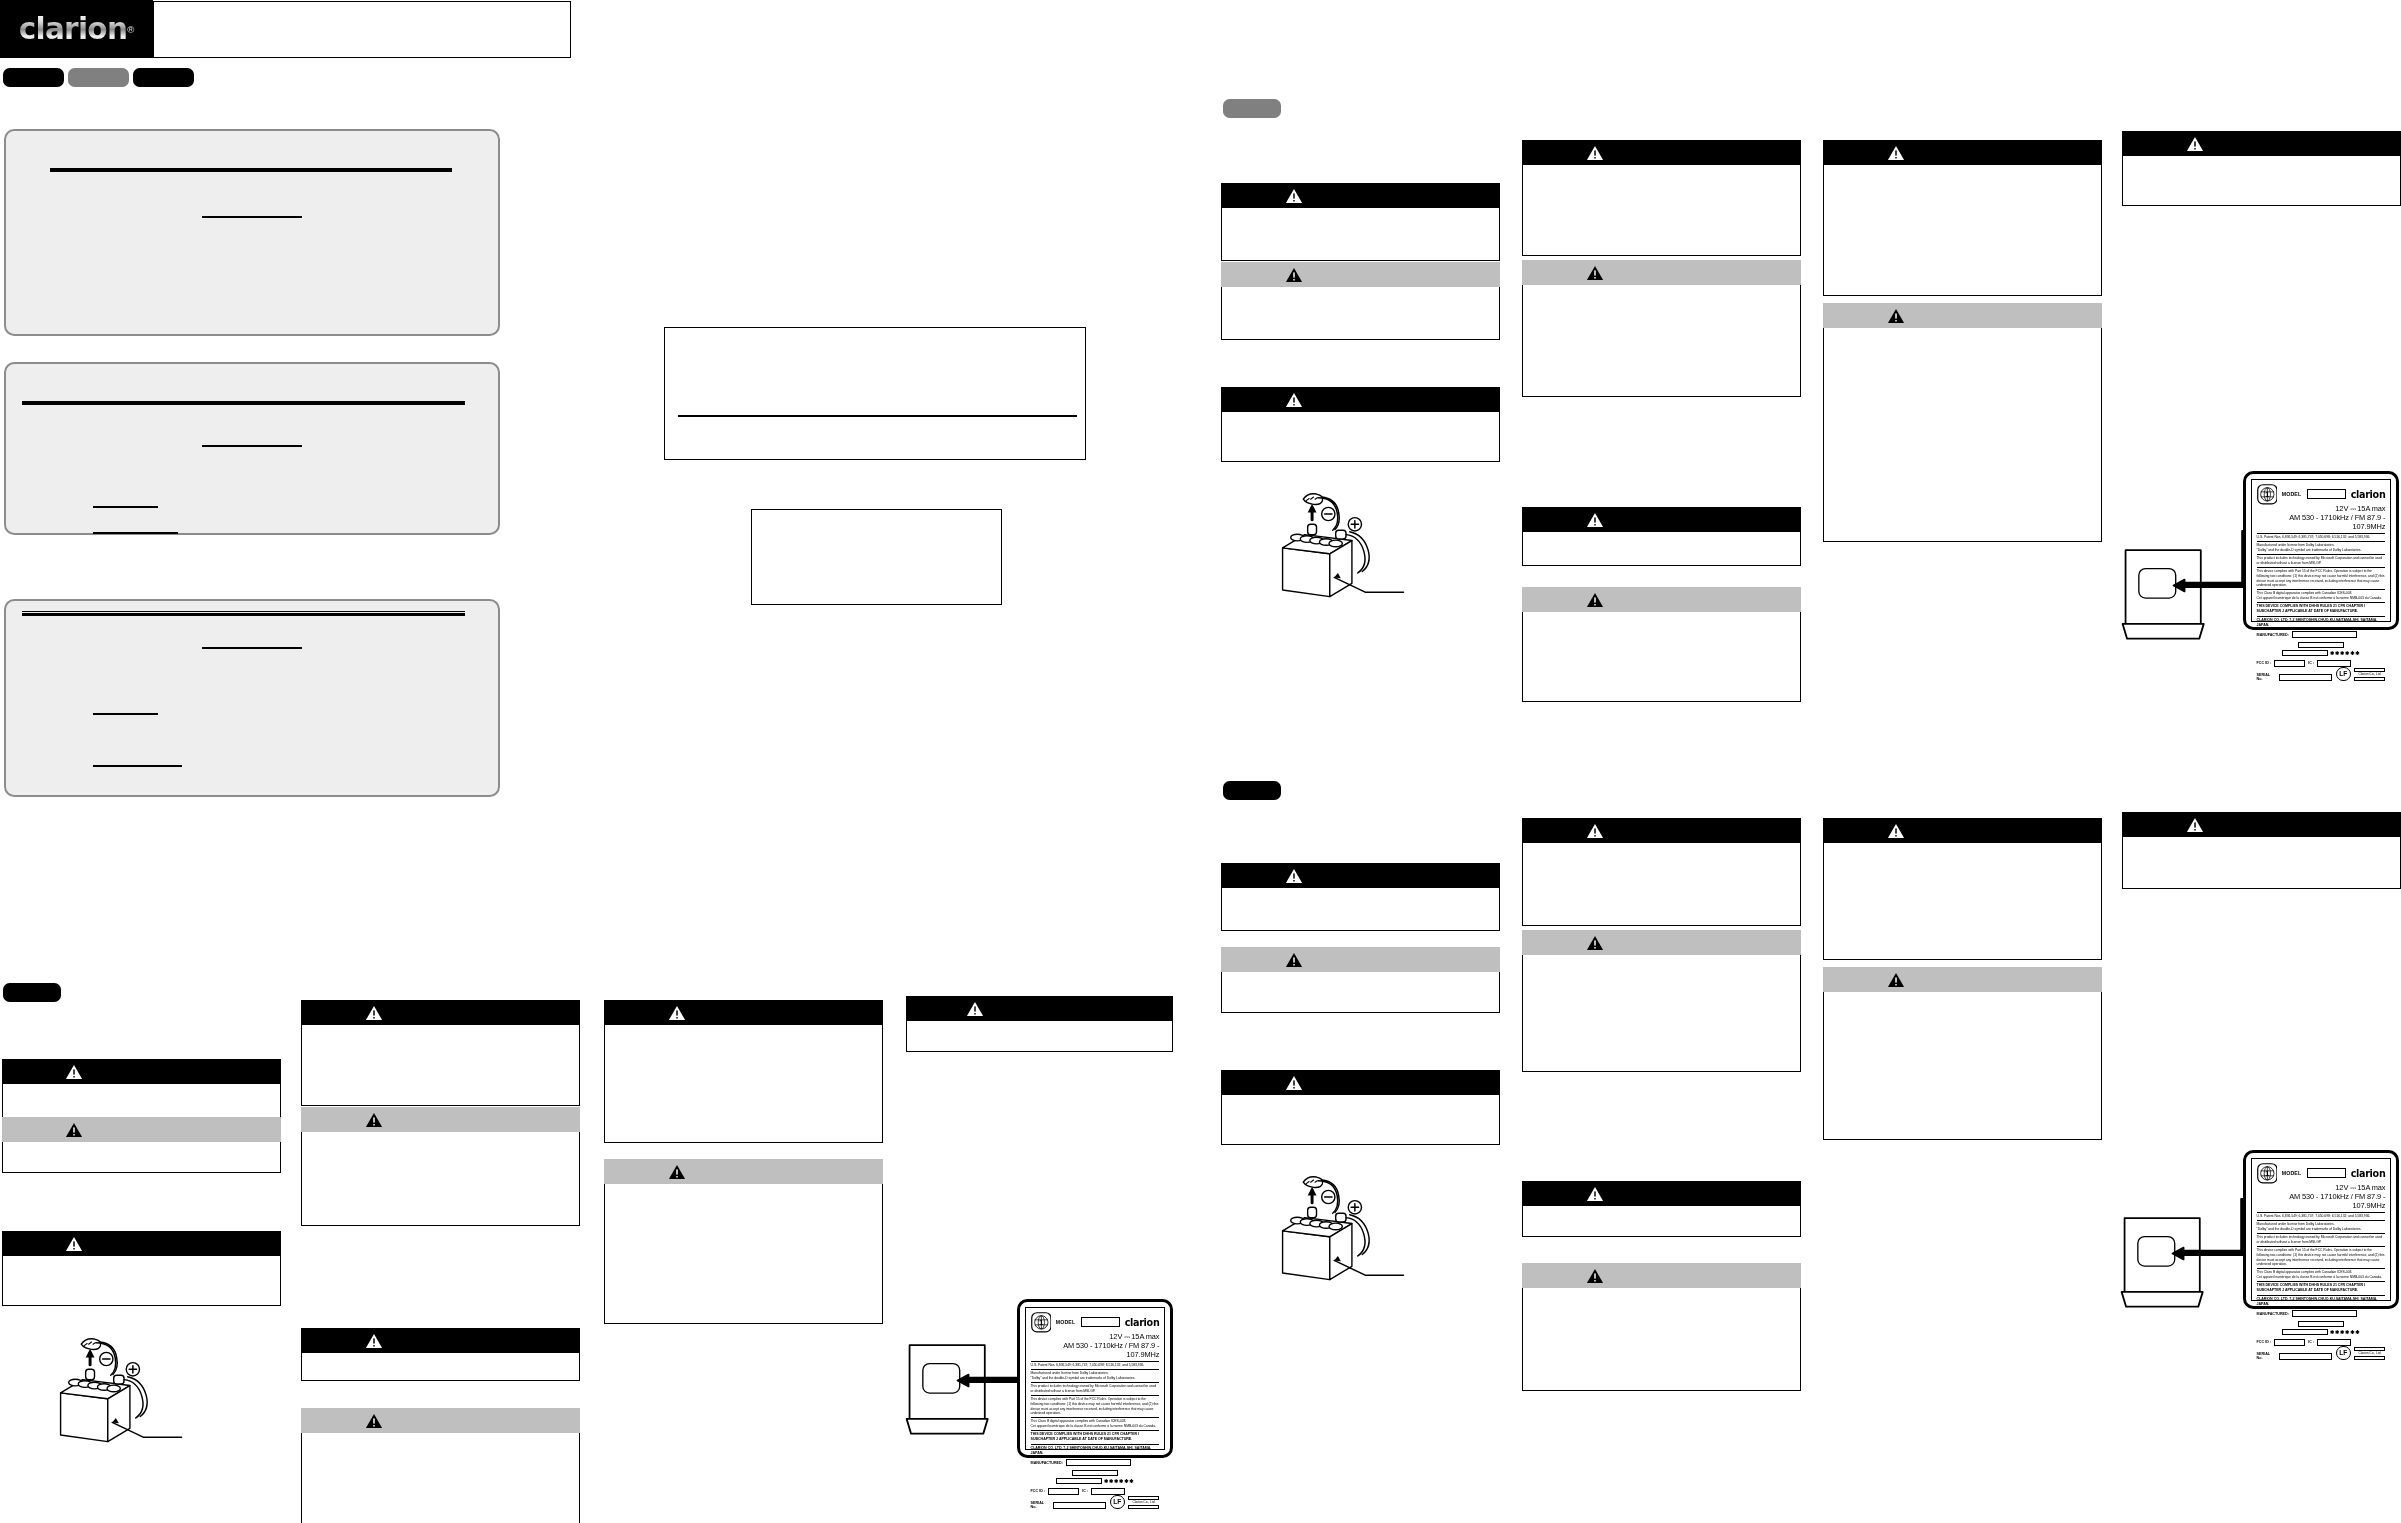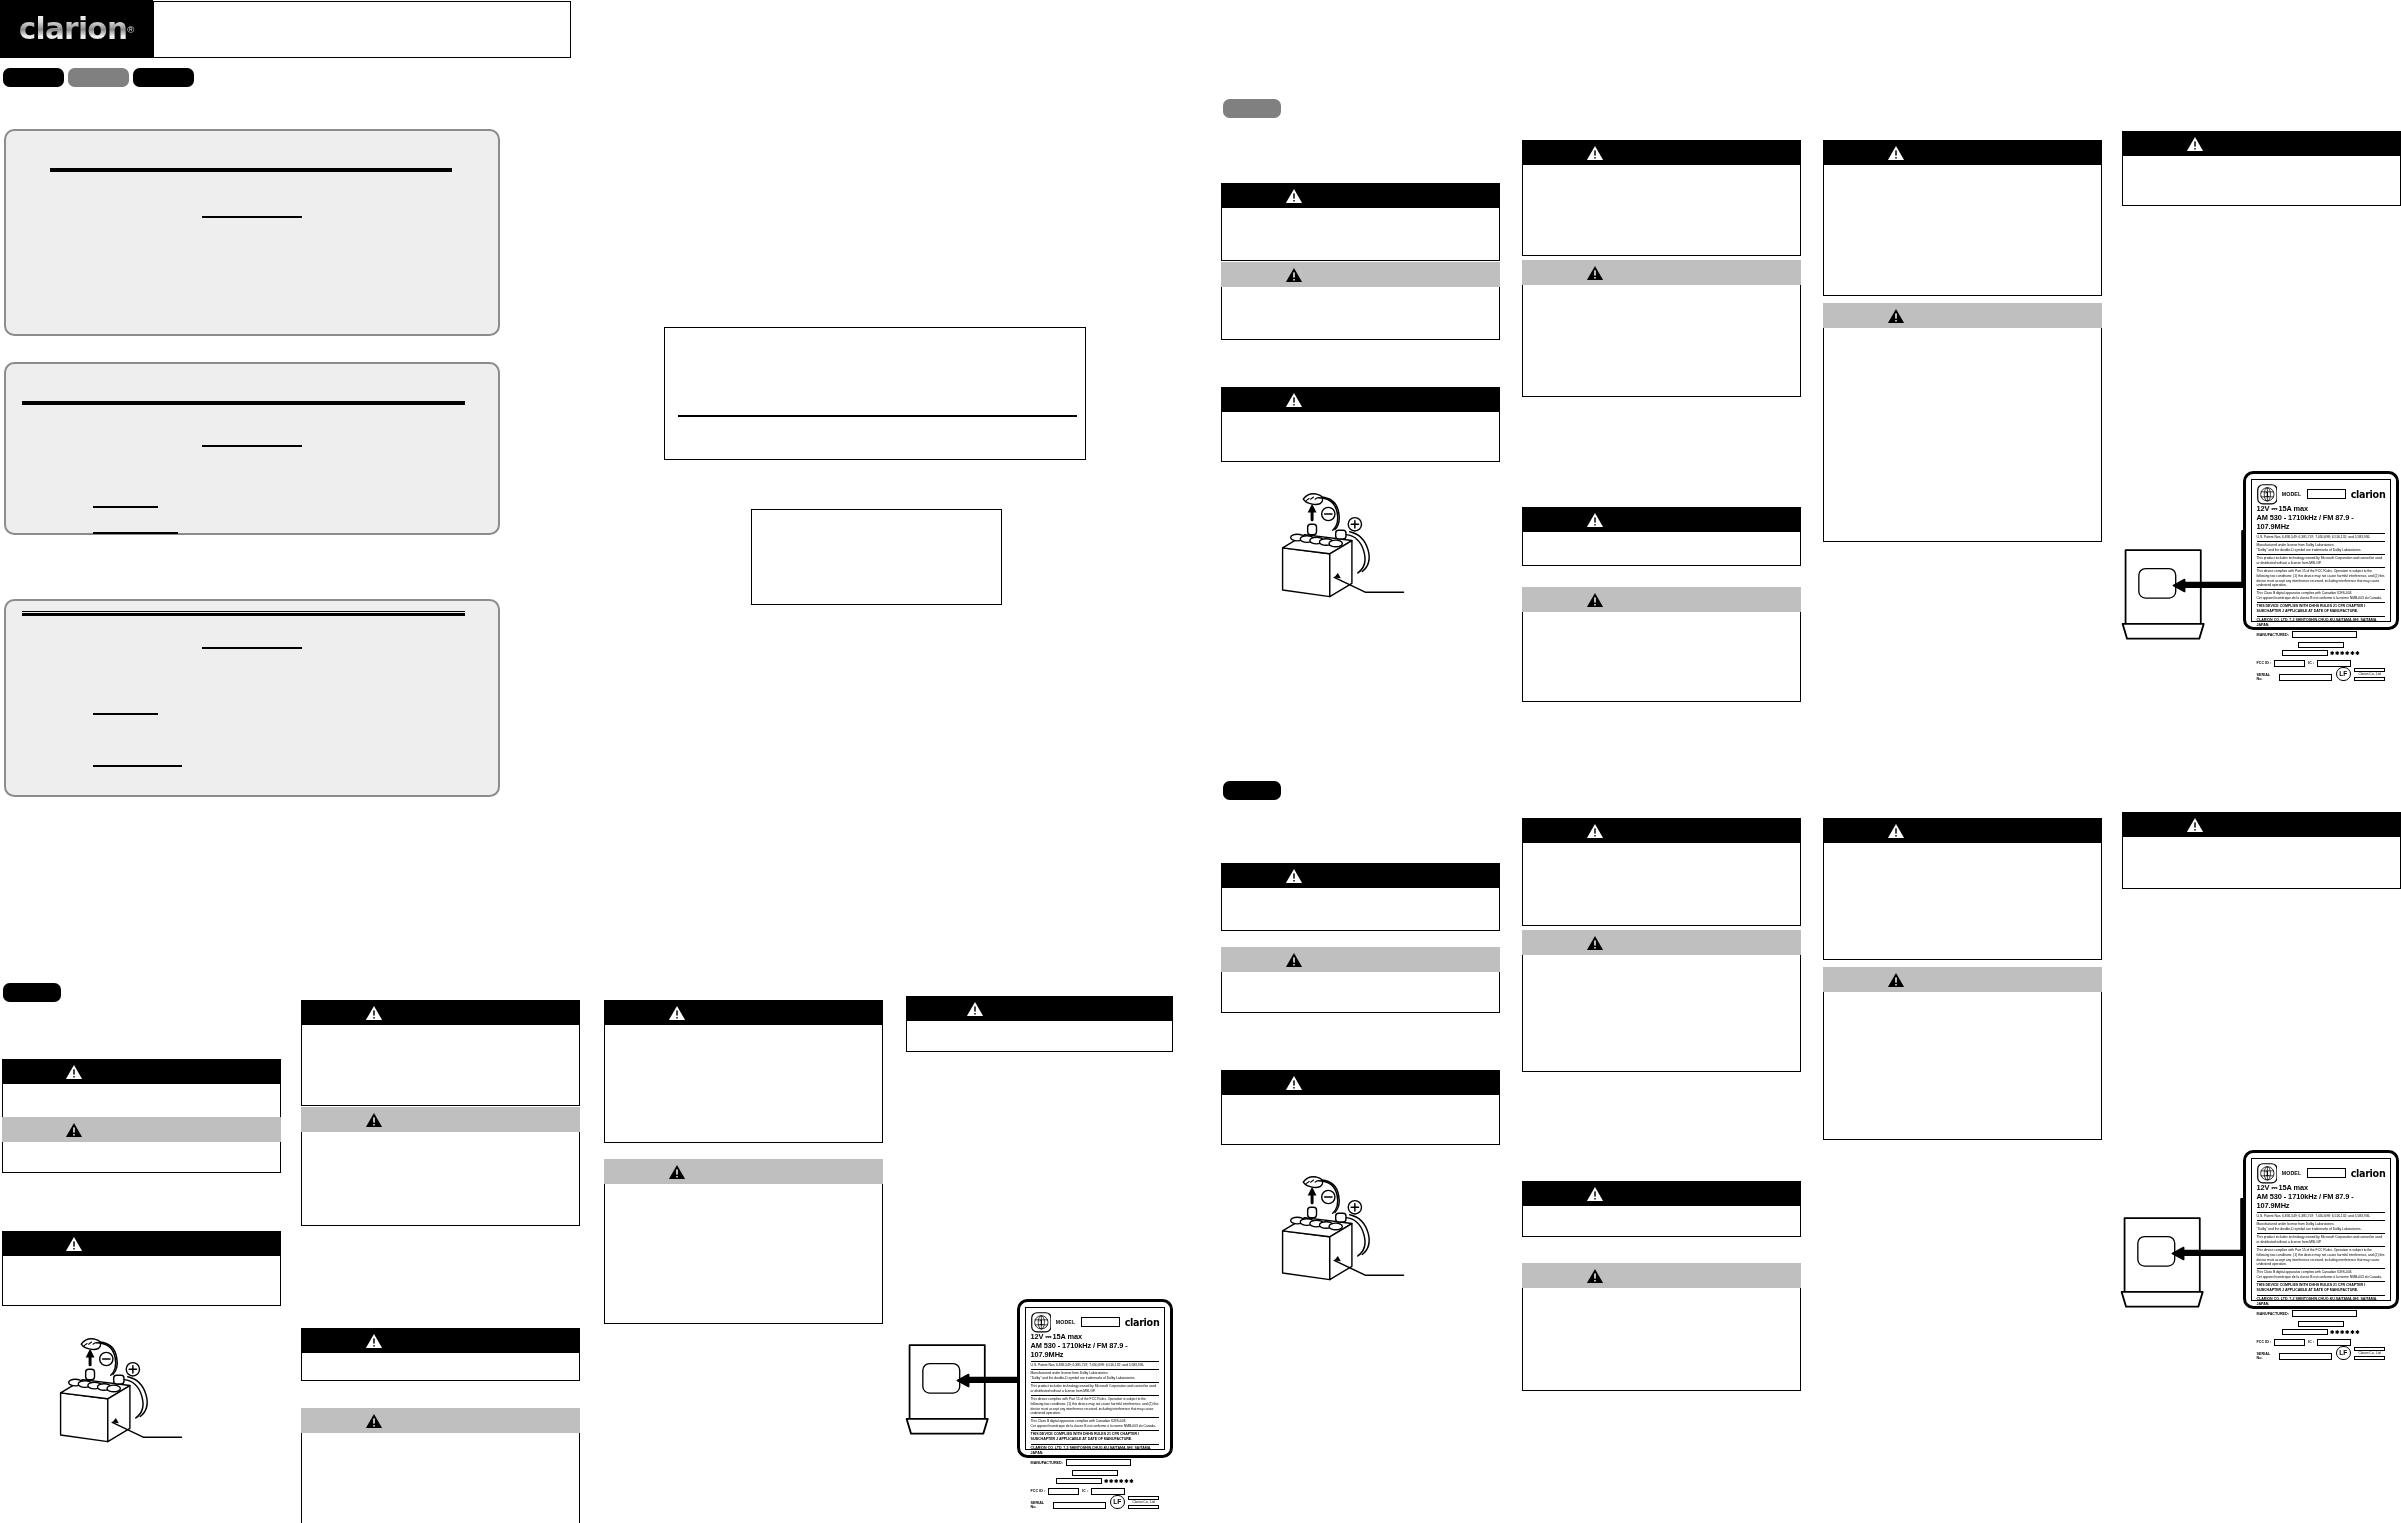--- a/index.html
+++ b/index.html
@@ -105,21 +105,21 @@
   .lbl-toprow { display:flex; align-items:center; gap:4.4px; }
   .lbl-globe { width:20.7px; height:20.7px; flex:0 0 auto; }
   .lbl-modelwrap { display:flex; align-items:center; gap:5.2px; flex:1; }
   .lbl-model { font-size:5.2px; font-weight:bold; letter-spacing:0.2px; }
   .lbl-modelfield { flex:1; max-width:77px; height:9.6px; border:0.7px solid #000; background:#fff; }
   .lbl-brand {
     font-family:"DejaVu Sans", sans-serif; font-weight:bold;
     font-size:9.6px; letter-spacing:-0.3px; margin-left:auto;
   }
   .lbl-spec {
-    text-align:left; font-weight:bold; font-size:7.4px; line-height:1.18;
+    text-align:right; font-weight:normal; font-size:7.4px; line-height:1.18;
     margin:0.7px 0 1.5px 0; letter-spacing:-0.1px;
   }
   .dcsym { letter-spacing:-0.7px; }
   .lbl-sec {
     border-top:0.7px solid #000;
     font-size:3.4px; line-height:1.45; padding:1px 0;
     letter-spacing:-0.04px;
   }
   .lbl-sec.b { font-weight:bold; font-size:3.6px; }
   .lbl-field-row { display:flex; align-items:center; gap:3px; padding:2.2px 0 0 0; font-size:3.7px; font-weight:bold; }

